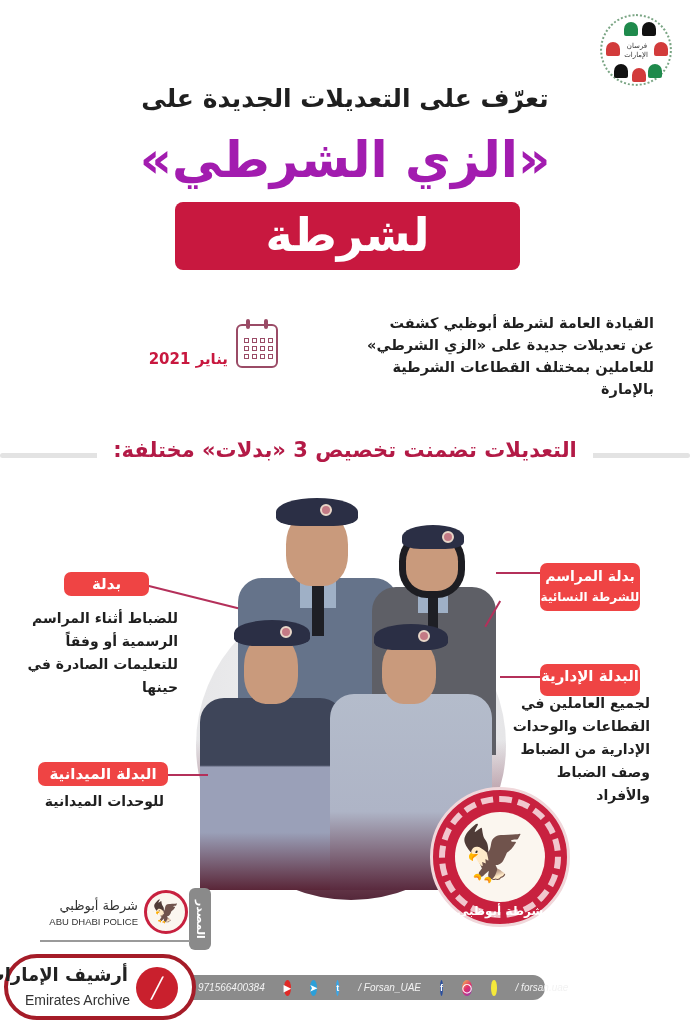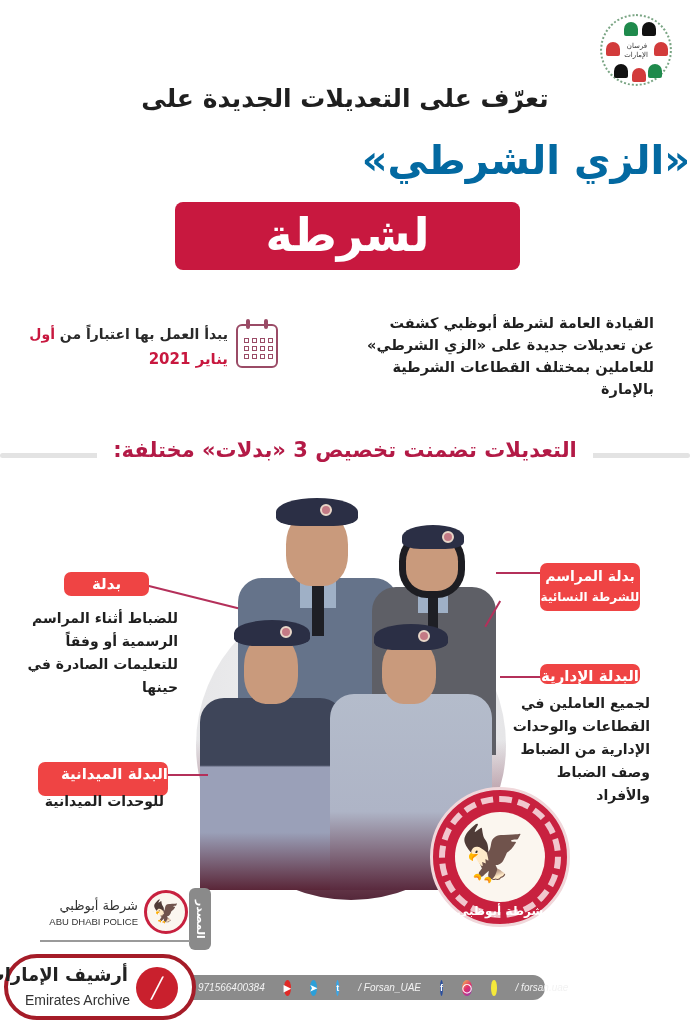--- a/index.html
+++ b/index.html
@@ -10,21 +10,21 @@
 
   
   .club-logo { left: 600px; top: 14px; width: 72px; height: 72px; border-radius: 50%;
     border: 2px dotted #7aa584; background: #fff; }
   .club-logo .fig { position: absolute; width: 14px; height: 14px; border-radius: 50% 50% 2px 2px; }
   .club-logo .center { position: absolute; left: 24px; top: 26px; width: 22px; height: 18px;
     font-size: 7px; text-align: center; color: #333; line-height: 9px; }
 
   
   .subtitle { left: 0; right: 0; top: 84px; text-align: center; font-size: 25px; font-weight: bold; color: #1f1f1f; }
-  .title-main { left: 0; right: 0; top: 130px; text-align: right; font-size: 40px; font-weight: bold; color: #0369a1; line-height: 60px; }
+  .title-main { left: 0; right: 0; top: 130px; text-align: center; font-size: 50px; font-weight: bold; color: #a21caf; line-height: 60px; }
   .title-box { left: 175px; top: 202px; width: 345px; height: 68px; background: #c8183f; border-radius: 8px;
     color: #fff; font-size: 46px; font-weight: bold; text-align: center; line-height: 66px; }
 
   
   .intro { right: 36px; top: 312px; width: 320px; text-align: right; font-size: 14.5px; font-weight: bold; line-height: 22px; color: #1f1f1f; }
 
   
   .start-date { left: 148px; top: 320px; width: 200px; height: 60px; }
   .start-date .calendar { position: absolute; right: 70px; top: 4px; width: 42px; height: 44px; border: 2px solid #9a4b66; border-radius: 6px; }
   .calendar .ring { position: absolute; top: -7px; width: 4px; height: 10px; border: 2px solid #9a4b66; border-radius: 3px; background: #fff; }
@@ -126,23 +126,20 @@
         <i></i>
         <i></i>
         <i></i>
         <i></i>
         <i></i>
         <i></i>
         <i></i>
         <i></i>
       </div>
   </div>
-  <div class="line1">
-    <span>يبدأ العمل بها اعتباراً من </span><span class="accent">أول</span>
-  </div>
   <div class="line2">يناير 2021</div>
 </div>
 
 <div class="abs divider-line" style="left:0;width:150px;"></div>
 <div class="abs divider-line" style="left:560px;width:130px;"></div>
 <div class="abs section-title">
   <span>التعديلات تضمنت تخصيص 3 «بدلات» مختلفة:</span>
 </div>
 
 <div class="abs photo-circle">
@@ -188,30 +185,30 @@
 </div>
 
 <div class="abs leader" style="left:496px;top:572px;width:50px;"></div>
 <div class="abs leader" style="left:470px;top:600px;width:30px;transform:rotate(-60deg);transform-origin:right center;"></div>
 <div class="abs callout-tag" style="left:540px;top:563px;width:100px;height:48px;font-size:14px;line-height:21px;padding-top:3px;">
   <div>بدلة المراسم</div>
   <div style="font-size:12px;">للشرطة النسائية</div>
 </div>
 
 <div class="abs leader" style="left:500px;top:676px;width:42px;"></div>
-<div class="abs callout-tag" style="left:540px;top:664px;width:100px;height:20px;font-size:15px;line-height:24px;">البدلة الإدارية</div>
+<div class="abs callout-tag" style="left:540px;top:664px;width:100px;height:32px;font-size:15px;line-height:24px;">البدلة الإدارية</div>
 <div class="abs callout-text" style="left:500px;top:692px;width:150px;font-size:14px;line-height:23px;">
   <div>لجميع العاملين في</div>
   <div>القطاعات والوحدات</div>
   <div>الإدارية من الضباط</div>
   <div>وصف الضباط والأفراد</div>
 </div>
 
 <div class="abs leader" style="left:168px;top:774px;width:40px;"></div>
-<div class="abs callout-tag" style="left:38px;top:762px;width:130px;height:34px;font-size:15px;line-height:24px;text-align:right;">البدلة الميدانية</div>
+<div class="abs callout-tag" style="left:38px;top:762px;width:130px;height:24px;font-size:15px;line-height:24px;">البدلة الميدانية</div>
 <div class="abs callout-text" style="left:20px;top:790px;width:144px;font-size:14px;line-height:22px;">للوحدات الميدانية</div>
 
 <div class="abs adp-emblem">
   <div class="wreath"></div>
   <div class="inner">
     <div class="falcon">🦅</div>
   </div>
   <div class="ring-text">شرطة أبوظبي</div>
 </div>
 

